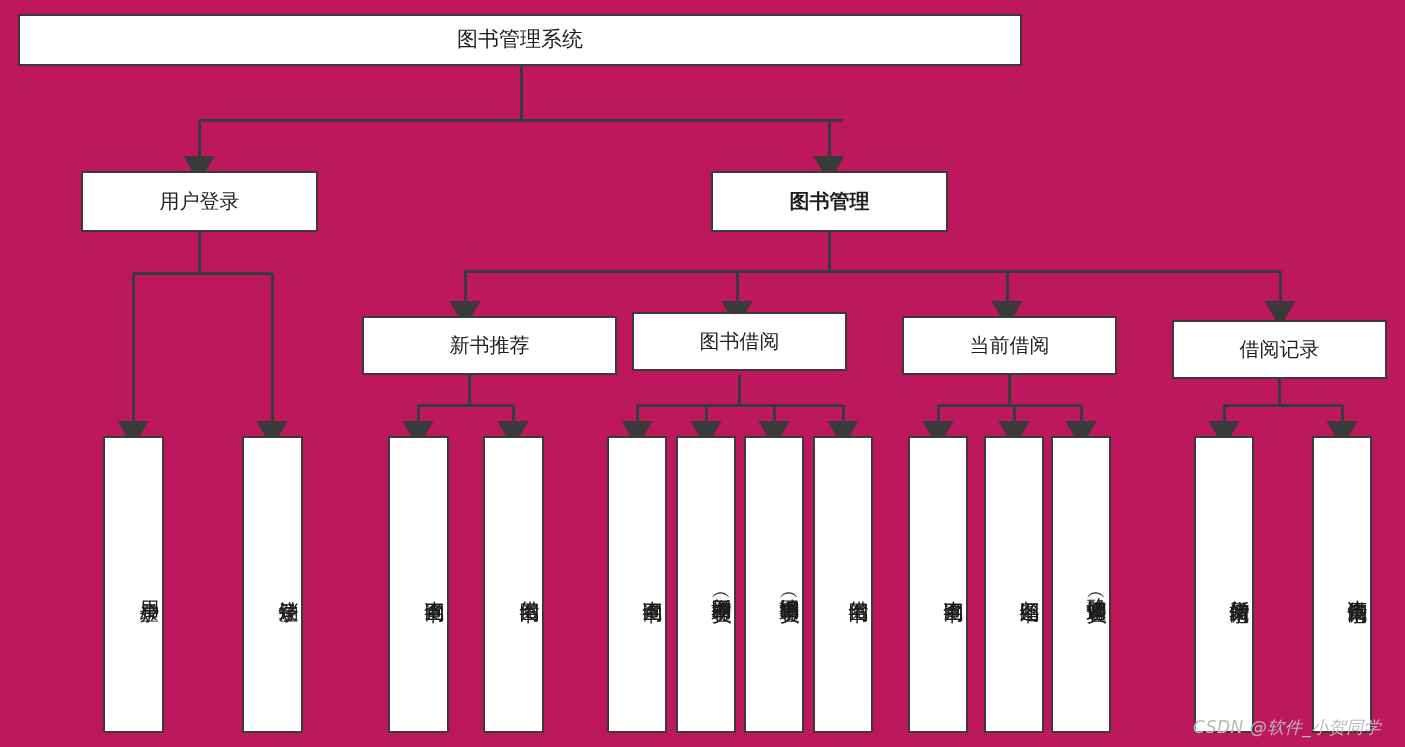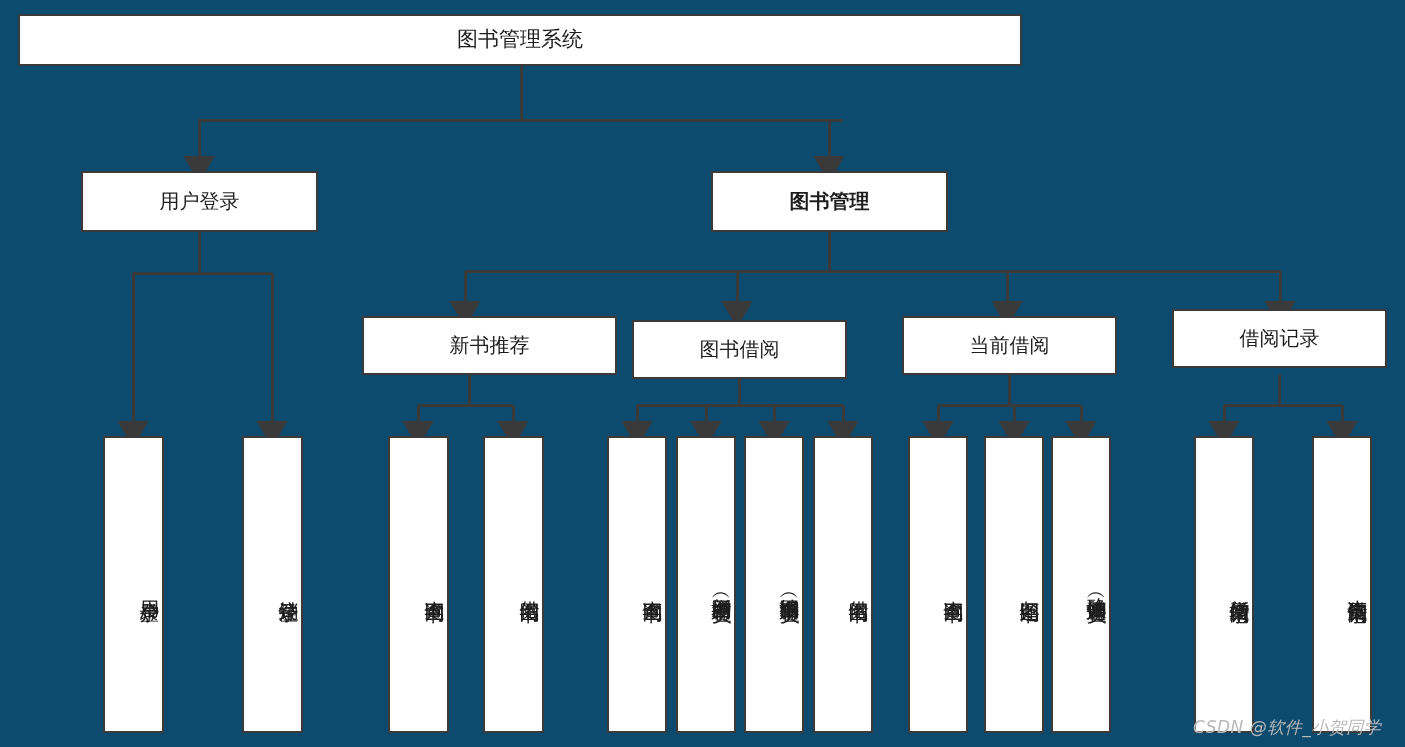--- a/index.html
+++ b/index.html
@@ -7,21 +7,21 @@
     padding: 0;
     background: #ffffff;
   }
   body {
     font-family: "DejaVu Sans", "Liberation Sans", sans-serif;
   }
   #canvas {
     position: relative;
     width: 1405px;
     height: 747px;
-    background: #0c4a6e;
+    background: #be185d;
     overflow: hidden;
   }
   svg#wires {
     position: absolute;
     left: 0;
     top: 0;
     width: 1405px;
     height: 747px;
     pointer-events: none;
   }
@@ -128,27 +128,27 @@
   <div class="node lvl2" style="left:81px; top:171px; width:237px; height:61px;">
     <span>用户登录</span>
   </div>
   <div class="node lvl2" style="left:711px; top:171px; width:237px; height:61px;font-weight:bold;">
     <span>图书管理</span>
   </div>
 
   <div class="node lvl3" style="left:362px; top:316px; width:255px; height:59px;">
     <span>新书推荐</span>
   </div>
-  <div class="node lvl3" style="left:632px; top:320px; width:215px; height:59px;">
+  <div class="node lvl3" style="left:632px; top:312px; width:215px; height:59px;">
     <span>图书借阅</span>
   </div>
   <div class="node lvl3" style="left:902px; top:316px; width:215px; height:59px;">
     <span>当前借阅</span>
   </div>
-  <div class="node lvl3" style="left:1172px; top:309px; width:215px; height:59px;">
+  <div class="node lvl3" style="left:1172px; top:320px; width:215px; height:59px;">
     <span>借阅记录</span>
   </div>
 
   <div class="node leaf" style="left:103px; top:436px; width:61px; height:297px;">
     <span>用户登录</span>
   </div>
   <div class="node leaf" style="left:242px; top:436px; width:61px; height:297px;">
     <span>注销登录</span>
   </div>
   <div class="node leaf" style="left:388px; top:436px; width:61px; height:297px;">

